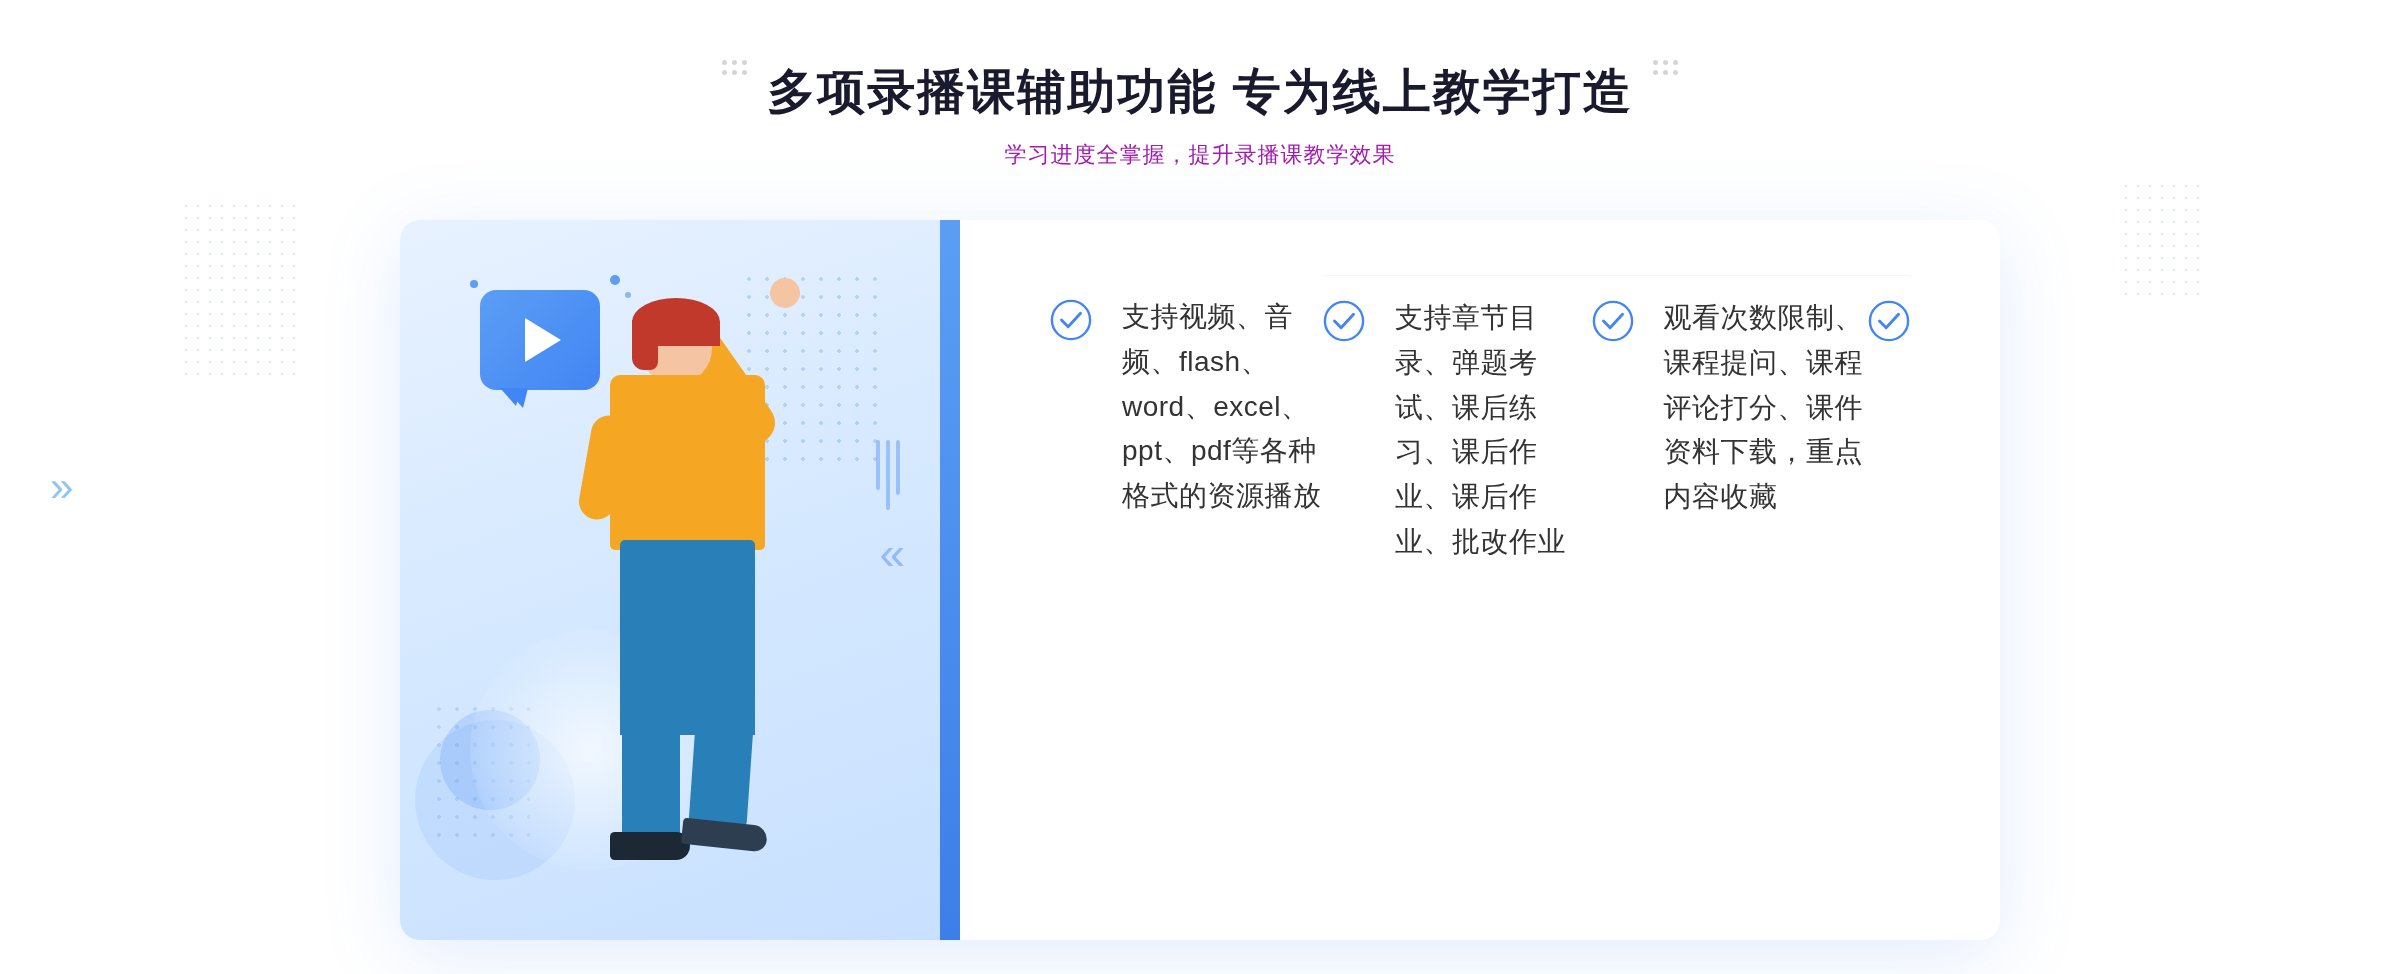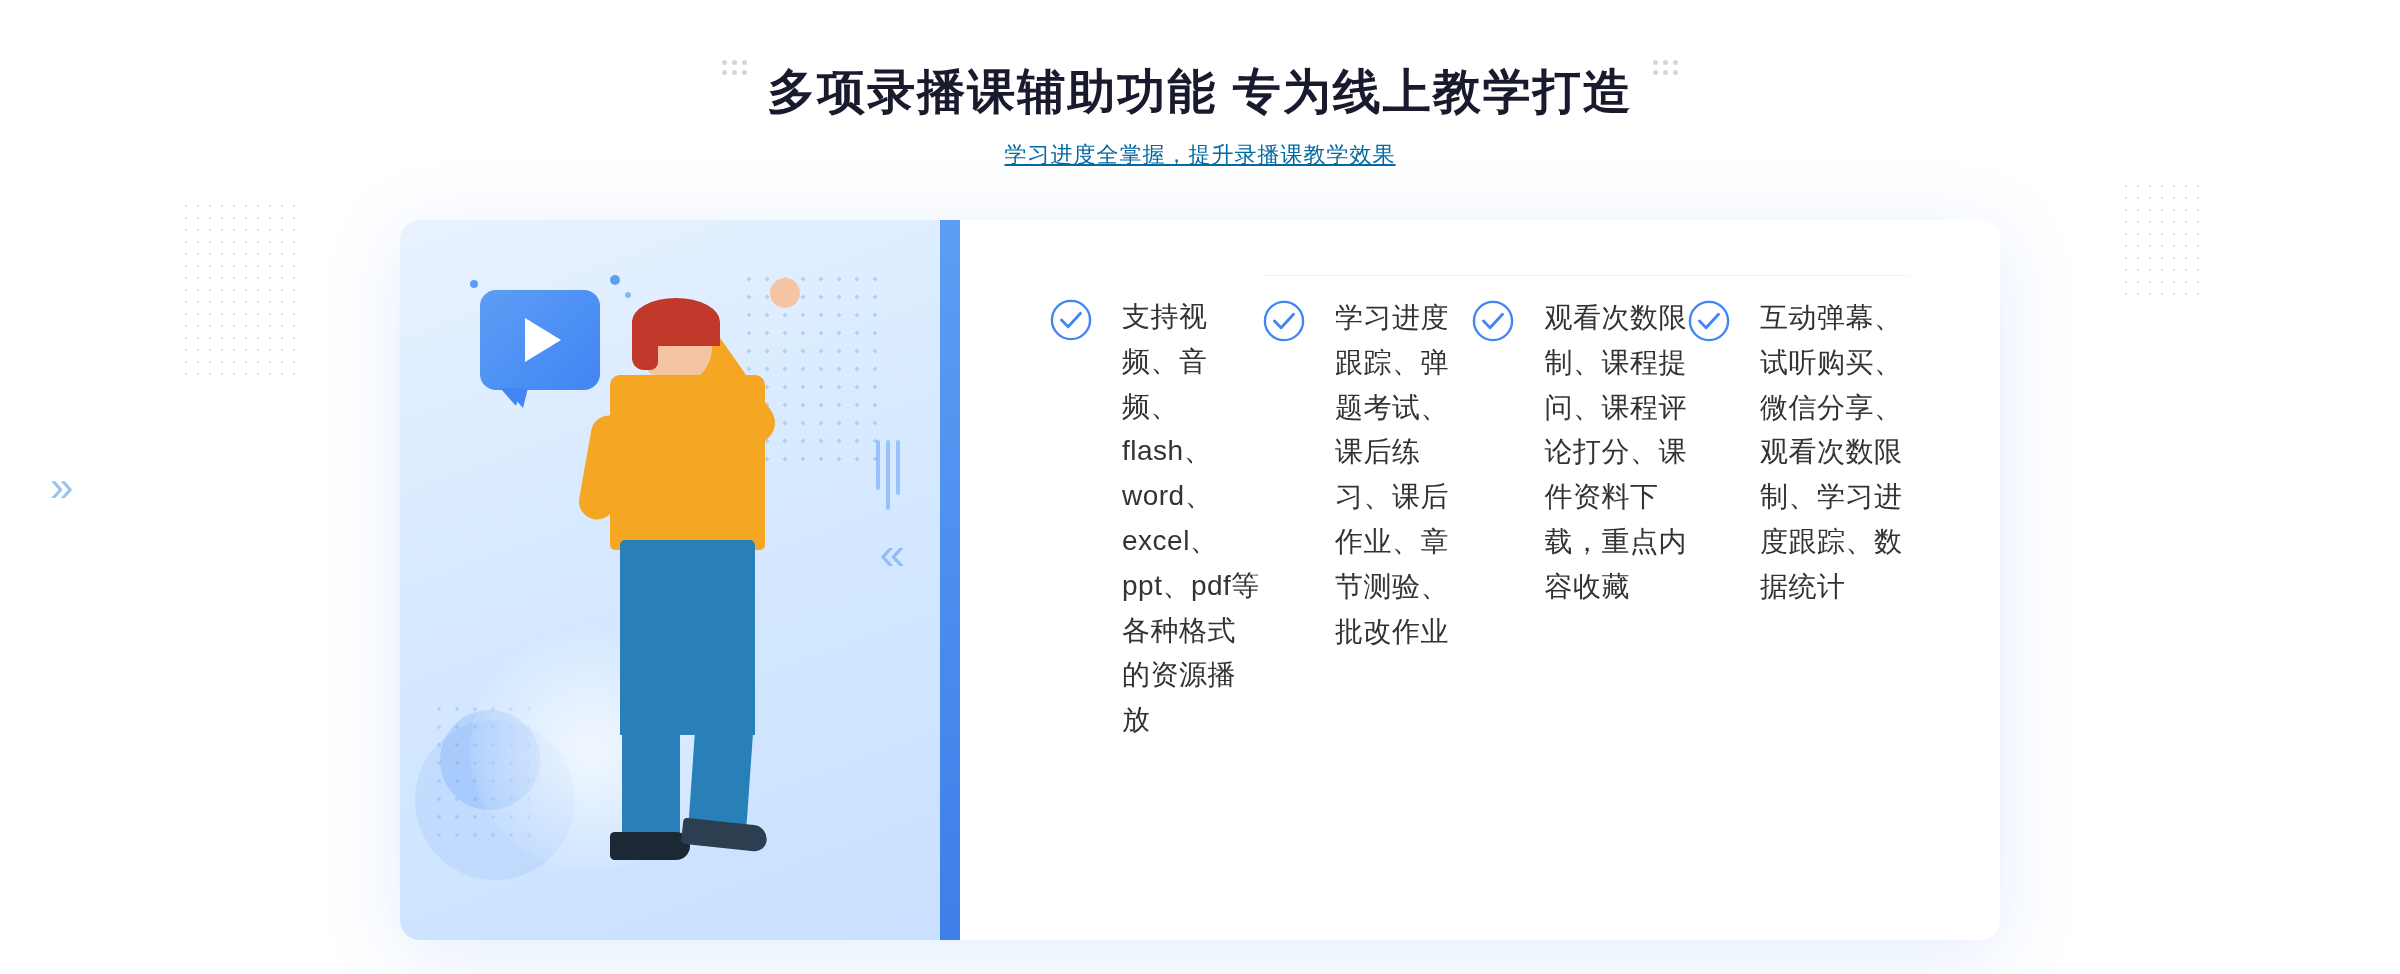--- a/index.html
+++ b/index.html
@@ -87,23 +87,22 @@
 
     .main-title {
       font-size: 48px;
       font-weight: 700;
       color: #1a1a2e;
       letter-spacing: 2px;
     }
 
     .subtitle {
       font-size: 22px;
-      color: #0369a1;
+      color: #a21caf;
       letter-spacing: 1px;
-      text-decoration: underline;
     }
 
     
     .play-bubble {
       position: absolute;
       left: 90px;
       top: 80px;
       width: 130px;
       height: 110px;
       background: linear-gradient(135deg, #5b9ef4 0%, #4285f4 100%);
@@ -364,39 +363,38 @@
         <span class="feature-text">支持视频、音频、flash、word、excel、ppt、pdf等各种格式的资源播放</span>
       </div>
 
       <div class="feature-item">
         <div class="check-icon">
           <svg viewBox="0 0 44 44" fill="none" xmlns="http://www.w3.org/2000/svg">
             <circle cx="22" cy="22" r="20" stroke="#4285f4" stroke-width="2.5" fill="none"></circle>
             <path d="M12 22l7 7 13-14" stroke="#4285f4" stroke-width="3" stroke-linecap="round" stroke-linejoin="round"></path>
           </svg>
         </div>
-        <span class="feature-text">学习进度跟踪、弹题考试、课后练习、课后作业、章节测验、批改作业</span>
+        <span class="feature-text">支持章节目录、弹题考试、课后练习、课后作业、课后作业、批改作业</span>
       </div>
 
       <div class="feature-item">
         <div class="check-icon">
           <svg viewBox="0 0 44 44" fill="none" xmlns="http://www.w3.org/2000/svg">
             <circle cx="22" cy="22" r="20" stroke="#4285f4" stroke-width="2.5" fill="none"></circle>
             <path d="M12 22l7 7 13-14" stroke="#4285f4" stroke-width="3" stroke-linecap="round" stroke-linejoin="round"></path>
           </svg>
         </div>
         <span class="feature-text">观看次数限制、课程提问、课程评论打分、课件资料下载，重点内容收藏</span>
       </div>
 
       <div class="feature-item">
         <div class="check-icon">
           <svg viewBox="0 0 44 44" fill="none" xmlns="http://www.w3.org/2000/svg">
             <circle cx="22" cy="22" r="20" stroke="#4285f4" stroke-width="2.5" fill="none"></circle>
             <path d="M12 22l7 7 13-14" stroke="#4285f4" stroke-width="3" stroke-linecap="round" stroke-linejoin="round"></path>
           </svg>
         </div>
-        <span class="feature-text">互动弹幕、试听购买、微信分享、观看次数限制、学习进度跟踪、数据统计</span>
       </div>
 
     </div>
   </div>
 
 </div>
 
 </body></html>

